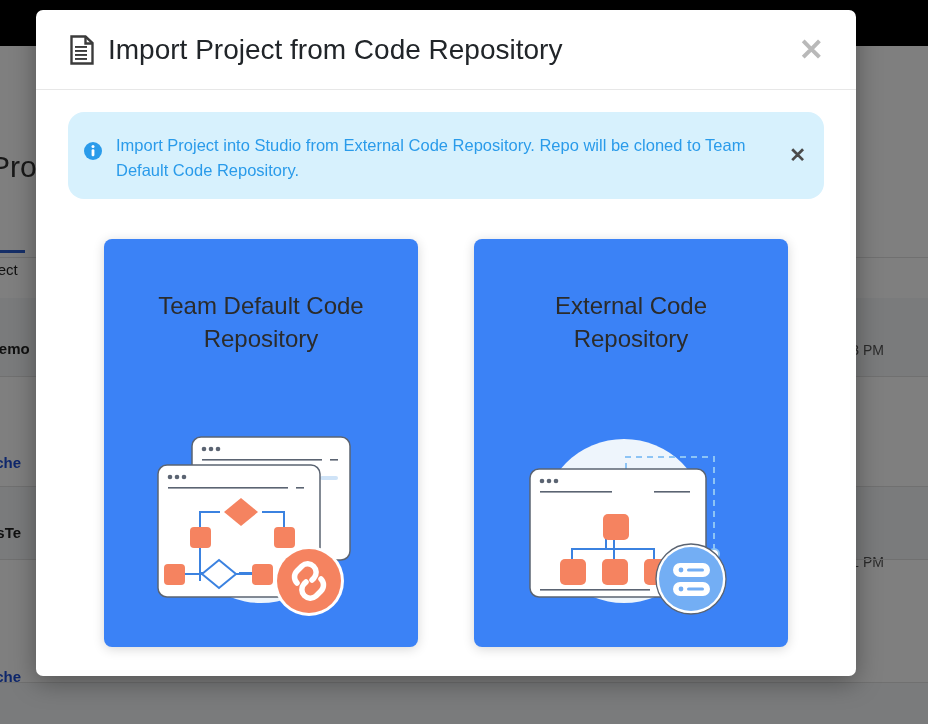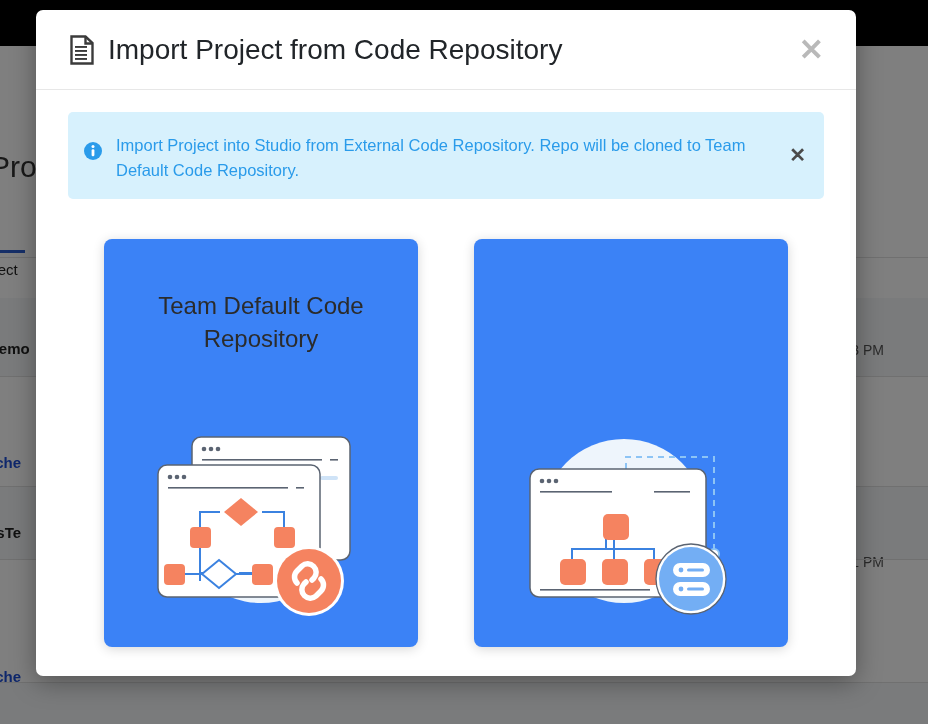--- a/index.html
+++ b/index.html
@@ -81,21 +81,21 @@
   #modal-body {
     flex:1 1 auto;
     padding: 22px 32px 0 32px;
     display:flex; flex-direction:column;
   }
 
   
   #alert {
     position:relative;
     background:#d7f1fd;
-    border-radius:5px;
+    border-radius:16px;
     display:flex; align-items:flex-start;
     padding:16px 18px 16px 16px;
     min-height:75px;
   }
   #alert-icon {
     flex:0 0 18px; width:18px; height:18px; margin-top:14px; margin-right:14px;
   }
   #alert-text {
     flex:1 1 auto;
     color:#2a9bea;
@@ -263,20 +263,21 @@
           <g transform="translate(165,160)">
             <g fill="none" stroke="#ffffff" stroke-width="5.5" stroke-linecap="round">
               <path d="M-12 2 a8.5 8.5 0 0 1 0 -12 l5 -5 a8.5 8.5 0 0 1 12 12 l-2 2"></path>
               <path d="M12 -2 a8.5 8.5 0 0 1 0 12 l-5 5 a8.5 8.5 0 0 1 -12 -12 l2 -2"></path>
             </g>
           </g>
         </svg>
       </div>
 
       <div class="card">
+        <div class="card-title">External Code Repository</div>
 
         <svg class="card-art" width="234" height="200" viewBox="0 0 234 200">
           <circle cx="110" cy="100" r="82" fill="#eef5fc"></circle>
 
           <g stroke="#8dc4f5" stroke-width="2" fill="none" stroke-dasharray="6 5">
             <path d="M112 70 V36 H200 V130"></path>
           </g>
           <circle cx="112" cy="72" r="5" fill="#ffffff" stroke="#8dc4f5" stroke-width="2"></circle>
           <circle cx="200" cy="133" r="5" fill="#ffffff" stroke="#8dc4f5" stroke-width="2"></circle>
 

